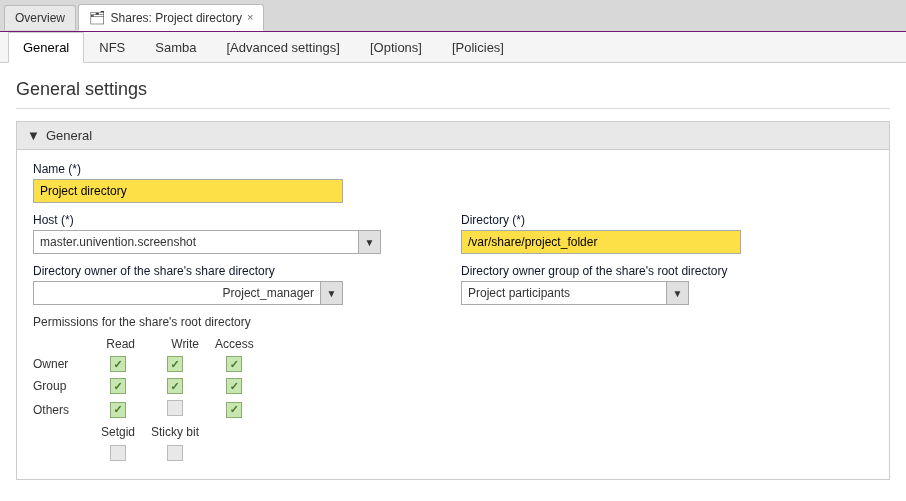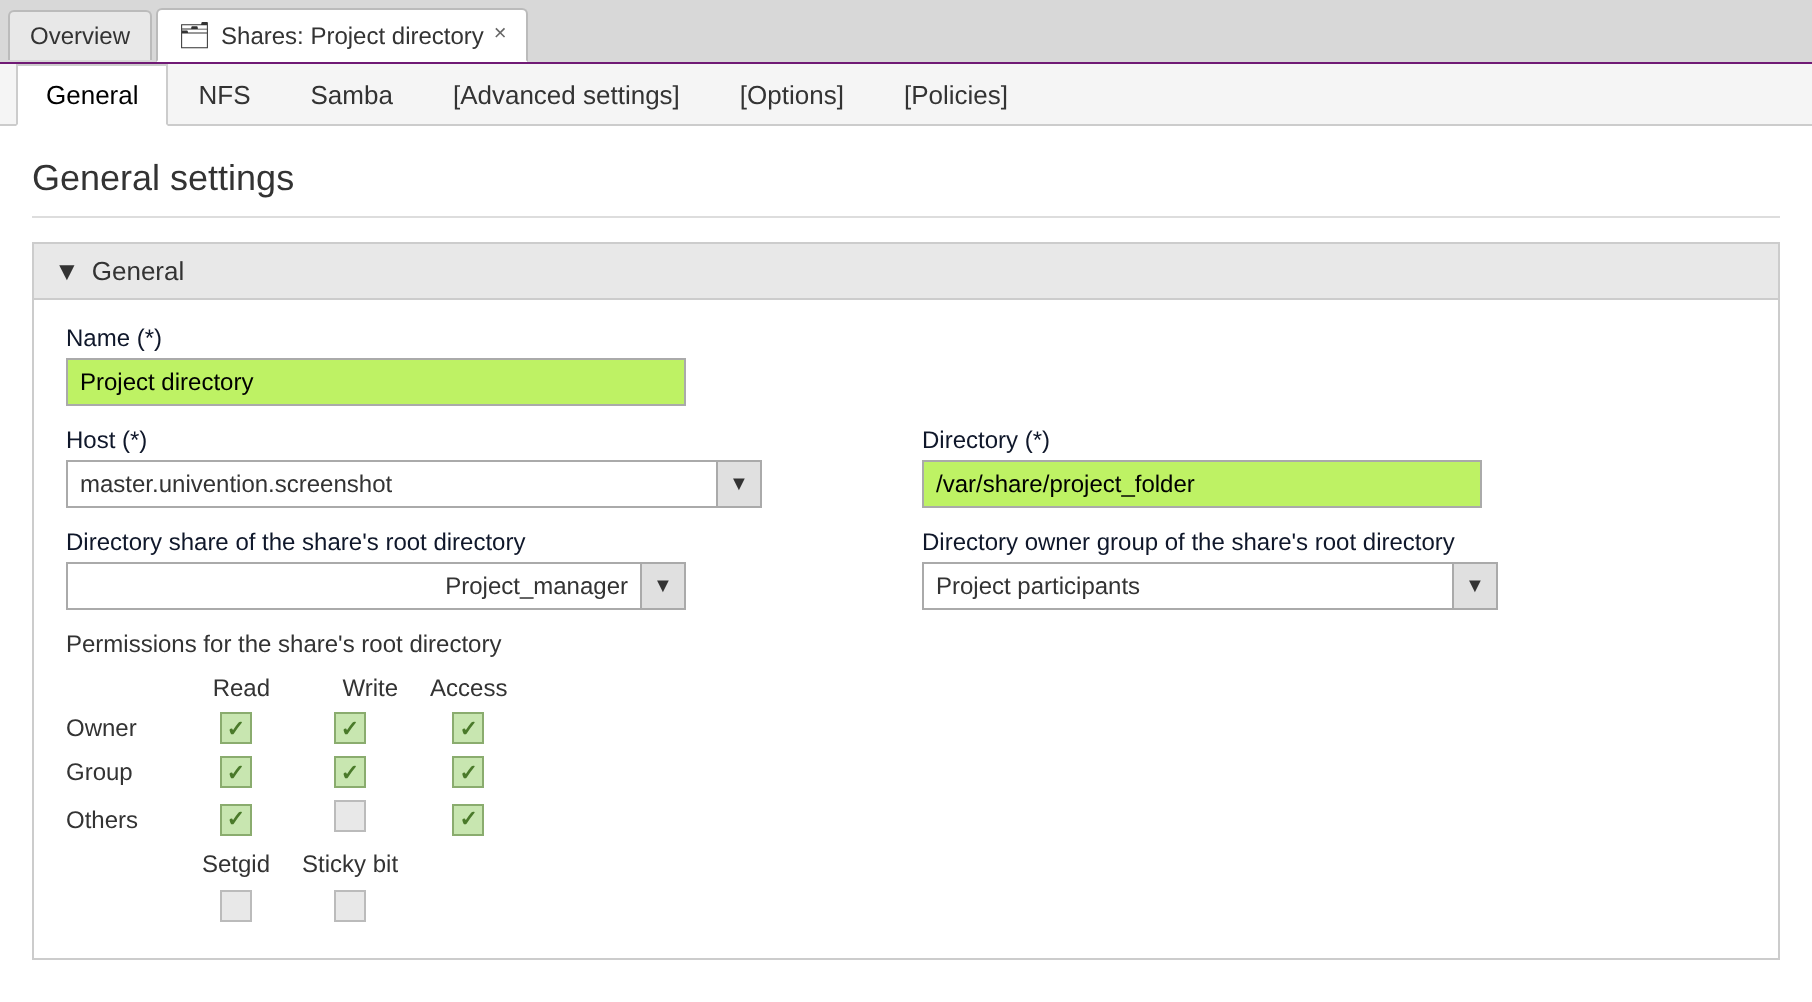--- a/index.html
+++ b/index.html
@@ -113,21 +113,21 @@
     .field-label {
       font-size: 12px;
       color: #0f172a;
     }
 
     input[type="text"] {
       border: 1px solid #aaa;
       padding: 4px 6px;
       font-size: 12px;
       width: 100%;
-      background: #bef264;
+      background: #fde047;
     }
 
     .select-wrapper {
       display: flex;
       border: 1px solid #aaa;
       background: #fff;
     }
     .select-text {
       flex: 1;
       padding: 4px 6px;
@@ -268,29 +268,29 @@
           </div>
         </div>
         <div class="field-group half">
           <label class="field-label">Directory (*)</label>
           <input type="text" style="width: 280px;" value="/var/share/project_folder">
         </div>
       </div>
 
       <div class="field-row">
         <div class="field-group half">
-          <label class="field-label">Directory share of the share's root directory</label>
+          <label class="field-label">Directory owner of the share's share directory</label>
           <div class="select-wrapper" style="width: 310px; text-align: right;">
             <span class="select-text">Project_manager</span>
             <span class="select-btn">▼</span>
           </div>
         </div>
         <div class="field-group half">
           <label class="field-label">Directory owner group of the share's root directory</label>
-          <div class="select-wrapper" style="width: 288px;">
+          <div class="select-wrapper" style="width: 228px;">
             <span class="select-text">Project participants</span>
             <span class="select-btn">▼</span>
           </div>
         </div>
       </div>
 
       <div class="permissions-section">
         <div class="permissions-label">Permissions for the share's root directory</div>
         <table class="perm-table">
           <thead>

